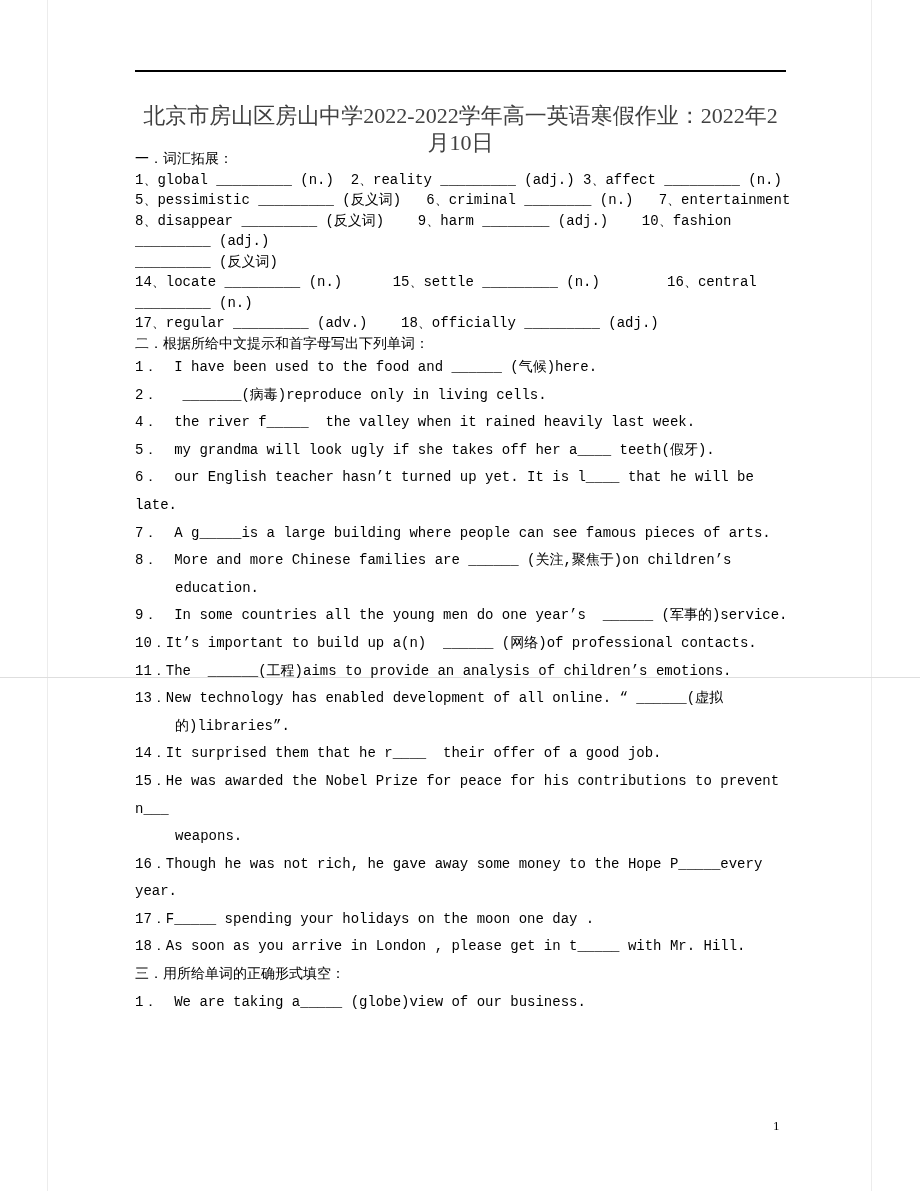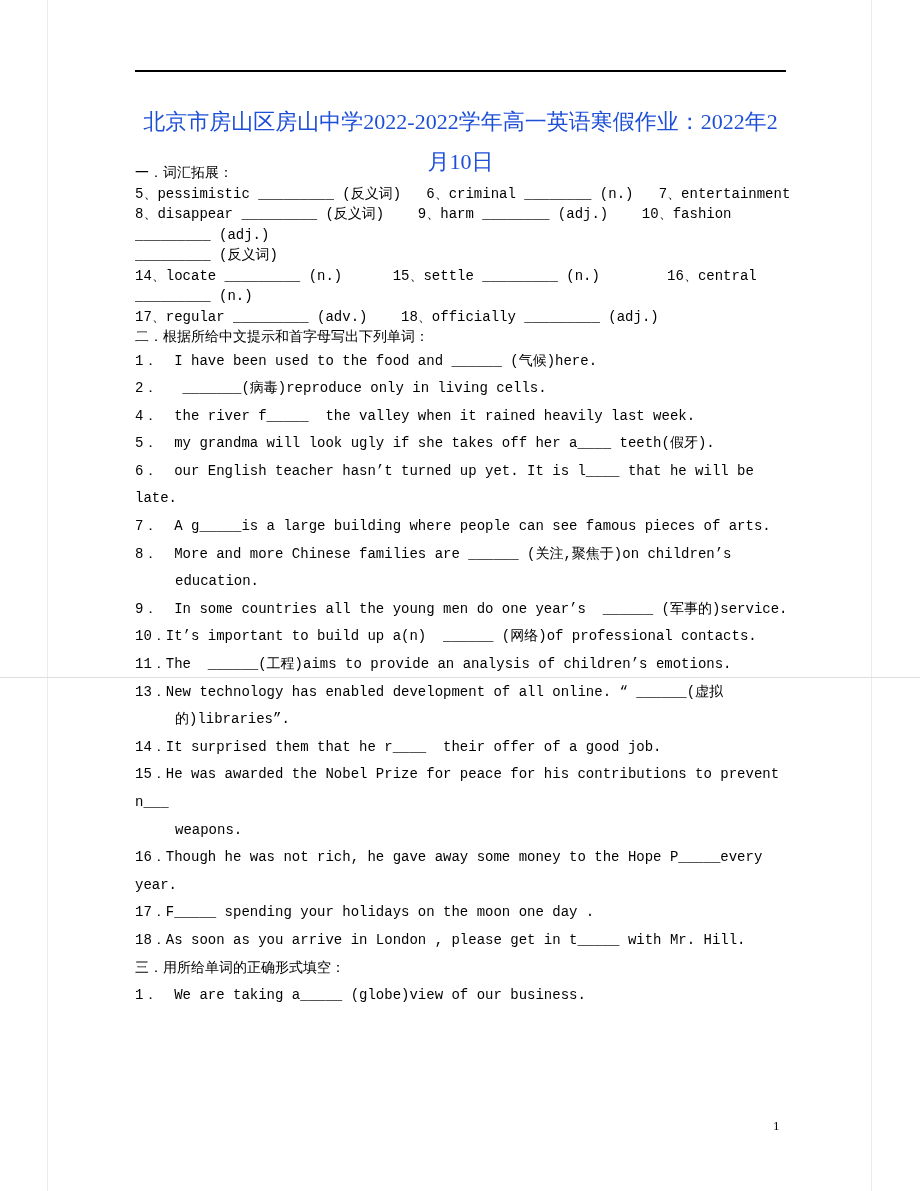--- a/index.html
+++ b/index.html
@@ -37,30 +37,30 @@
     height: 1px;
     background: #dedede;
   }
   .doc-title {
     position: absolute;
     left: 135px;
     top: 102px;
     width: 651px;
     margin: 0;
     text-align: center;
-    color: #1d4ed8;
+    color: #404040;
     font-family: "Liberation Serif", "DejaVu Serif", serif;
     font-size: 22px;
-    line-height: 40px;
+    line-height: 27px;
     font-weight: 400;
   }
   .content {
     position: absolute;
     left: 135px;
-    top: 163px;
+    top: 149px;
     width: 660px;
     font-size: 14px;
   }
   .line {
     white-space: pre-wrap;
     word-break: break-word;
   }
   .line.s1 { line-height: 20.5px; }
   .line.s2 { line-height: 27.6px; }
   .line.cont2 { padding-left: 40px; }
@@ -76,20 +76,21 @@
 <body>
 
 <div class="page">
   <div class="edge edge-left"></div>
   <div class="edge edge-right"></div>
   <div class="top-rule"></div>
   <div class="page-break-line"></div>
   <h1 class="doc-title">北京市房山区房山中学2022-2022学年高一英语寒假作业：2022年2月10日</h1>
   <div class="content" id="content">
       <div class="line s1">一．词汇拓展：</div>
+      <div class="line s1">1、global _________ (n.)  2、reality _________ (adj.) 3、affect _________ (n.)</div>
       <div class="line s1">5、pessimistic _________ (反义词)   6、criminal ________ (n.)   7、entertainment</div>
       <div class="line s1">8、disappear _________ (反义词)    9、harm ________ (adj.)    10、fashion</div>
       <div class="line s1">_________ (adj.)</div>
       <div class="line s1">_________ (反义词)</div>
       <div class="line s1">14、locate _________ (n.)      15、settle _________ (n.)        16、central</div>
       <div class="line s1">_________ (n.)</div>
       <div class="line s1">17、regular _________ (adv.)    18、officially _________ (adj.)</div>
       <div class="line s1">二．根据所给中文提示和首字母写出下列单词：</div>
       <div class="line s2">1．  I have been used to the food and ______ (气候)here.</div>
       <div class="line s2">2．   _______(病毒)reproduce only in living cells.</div>

